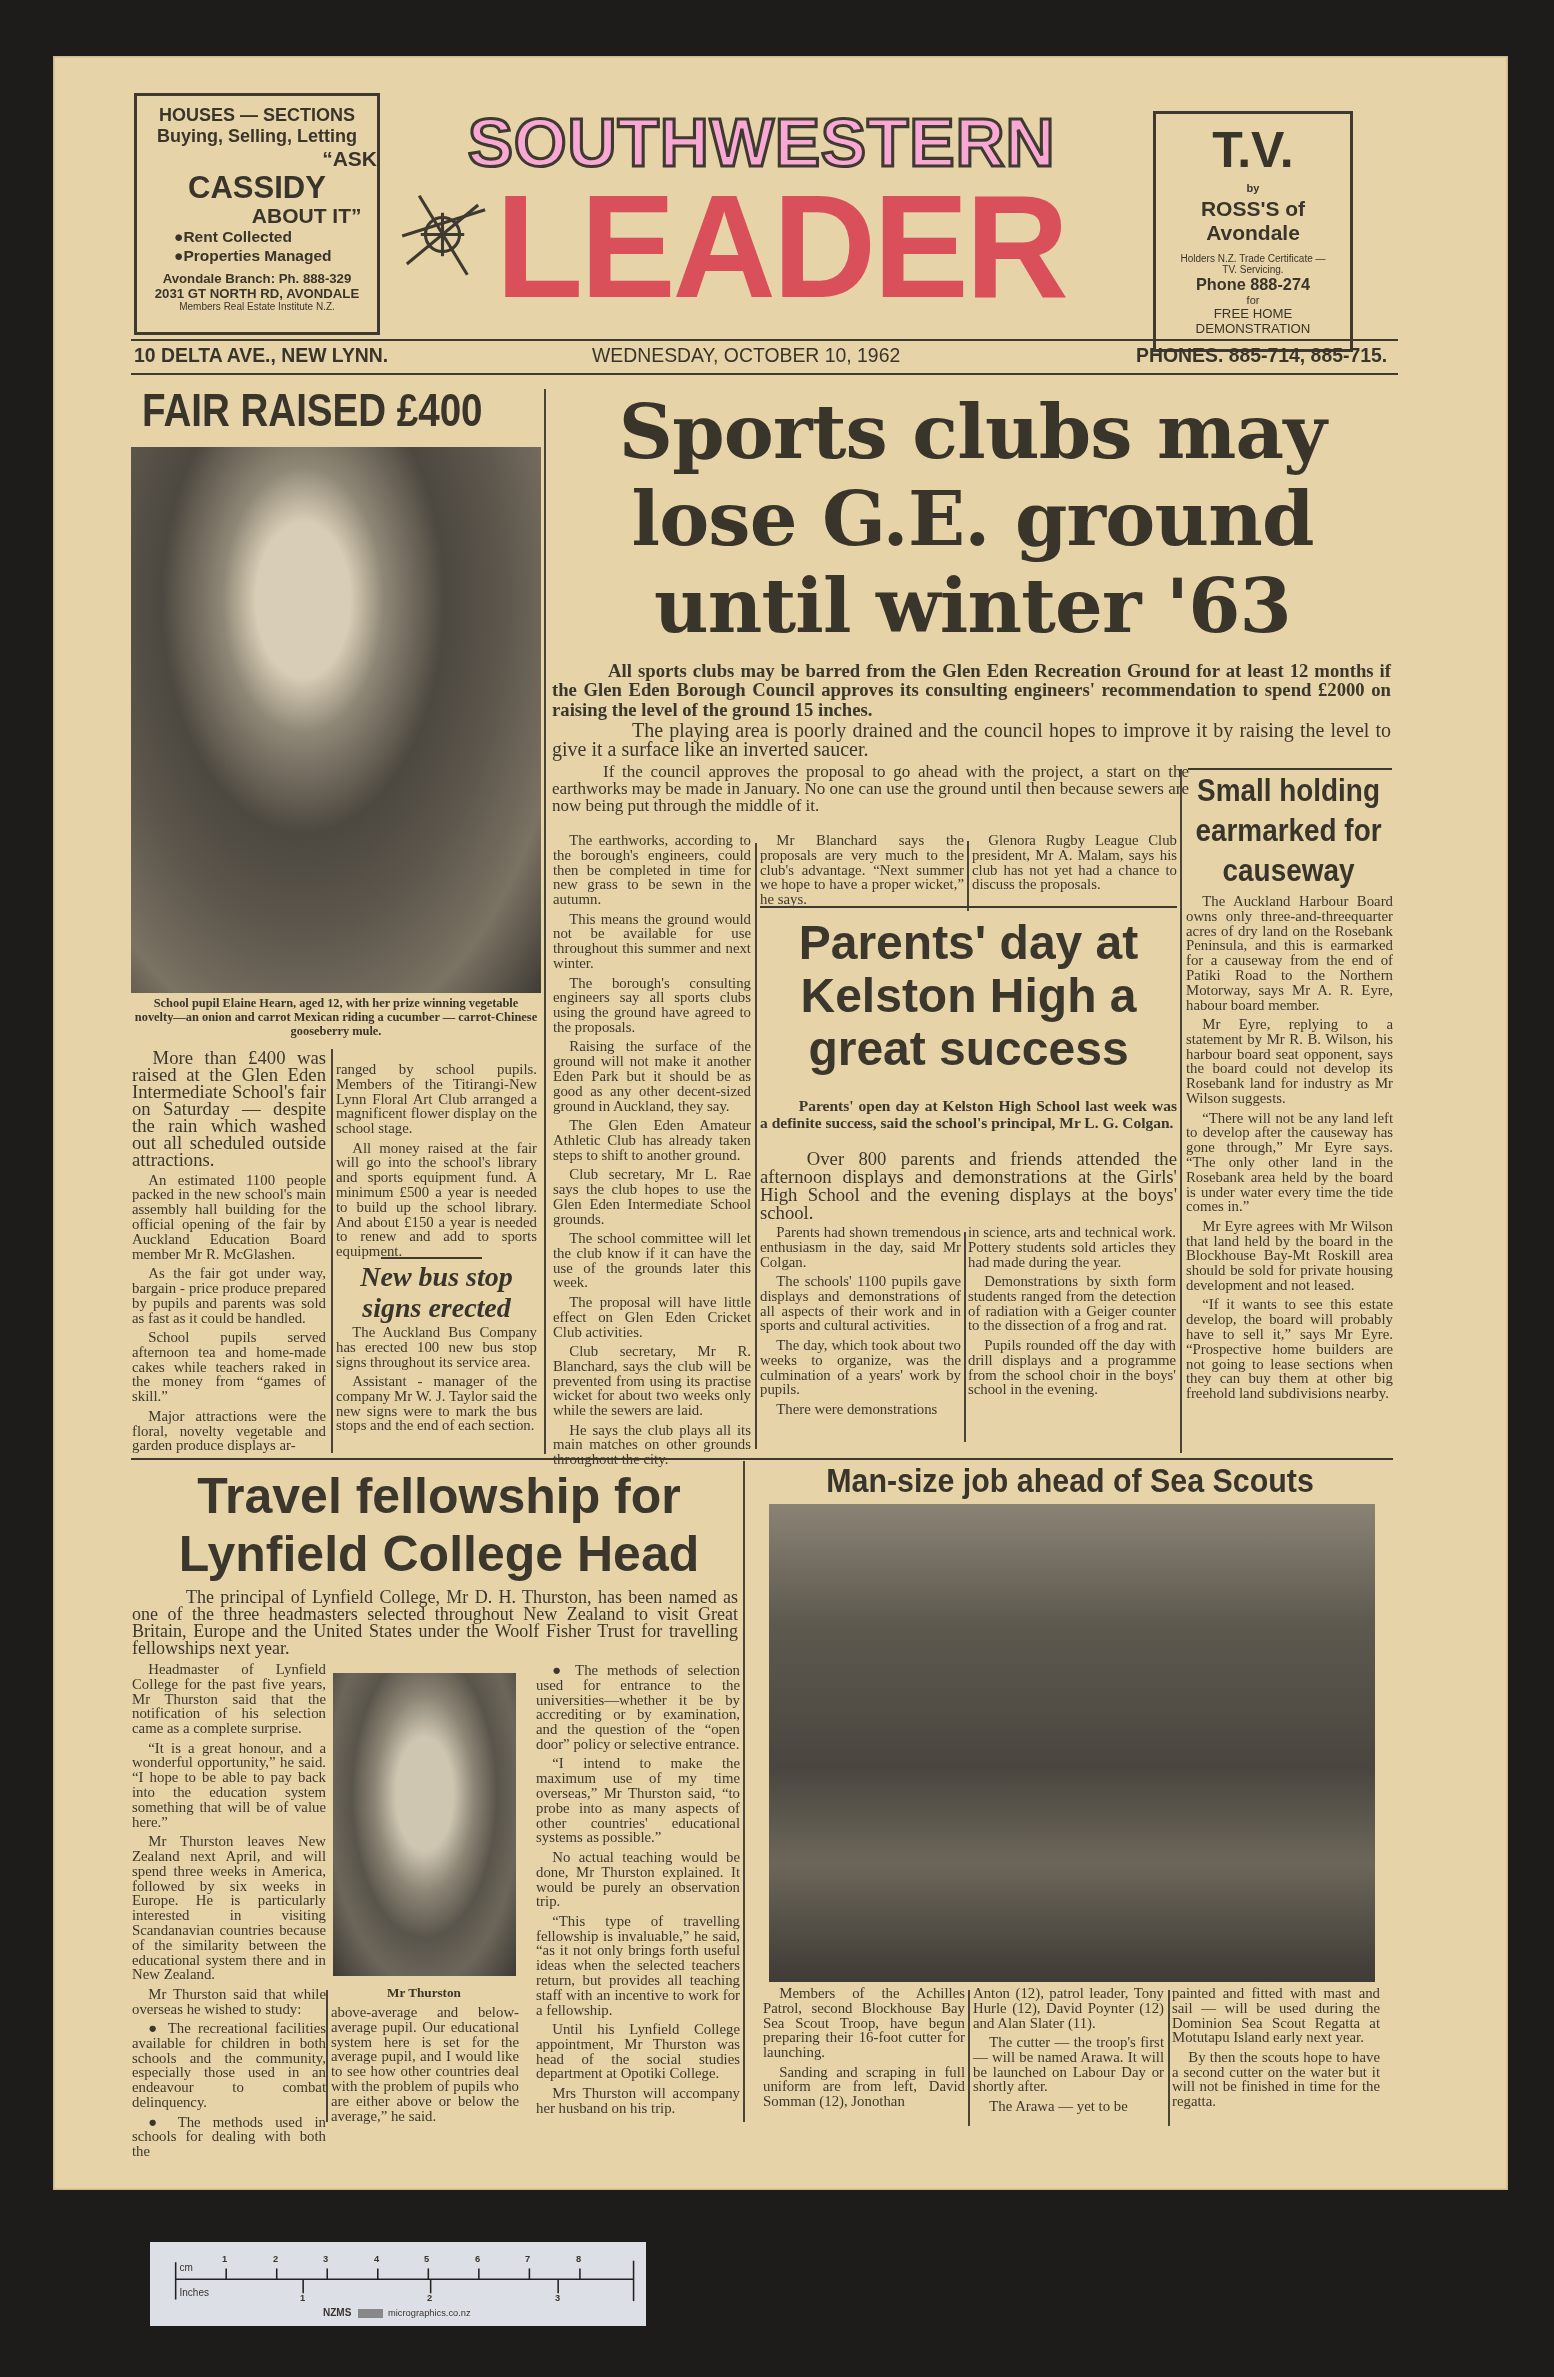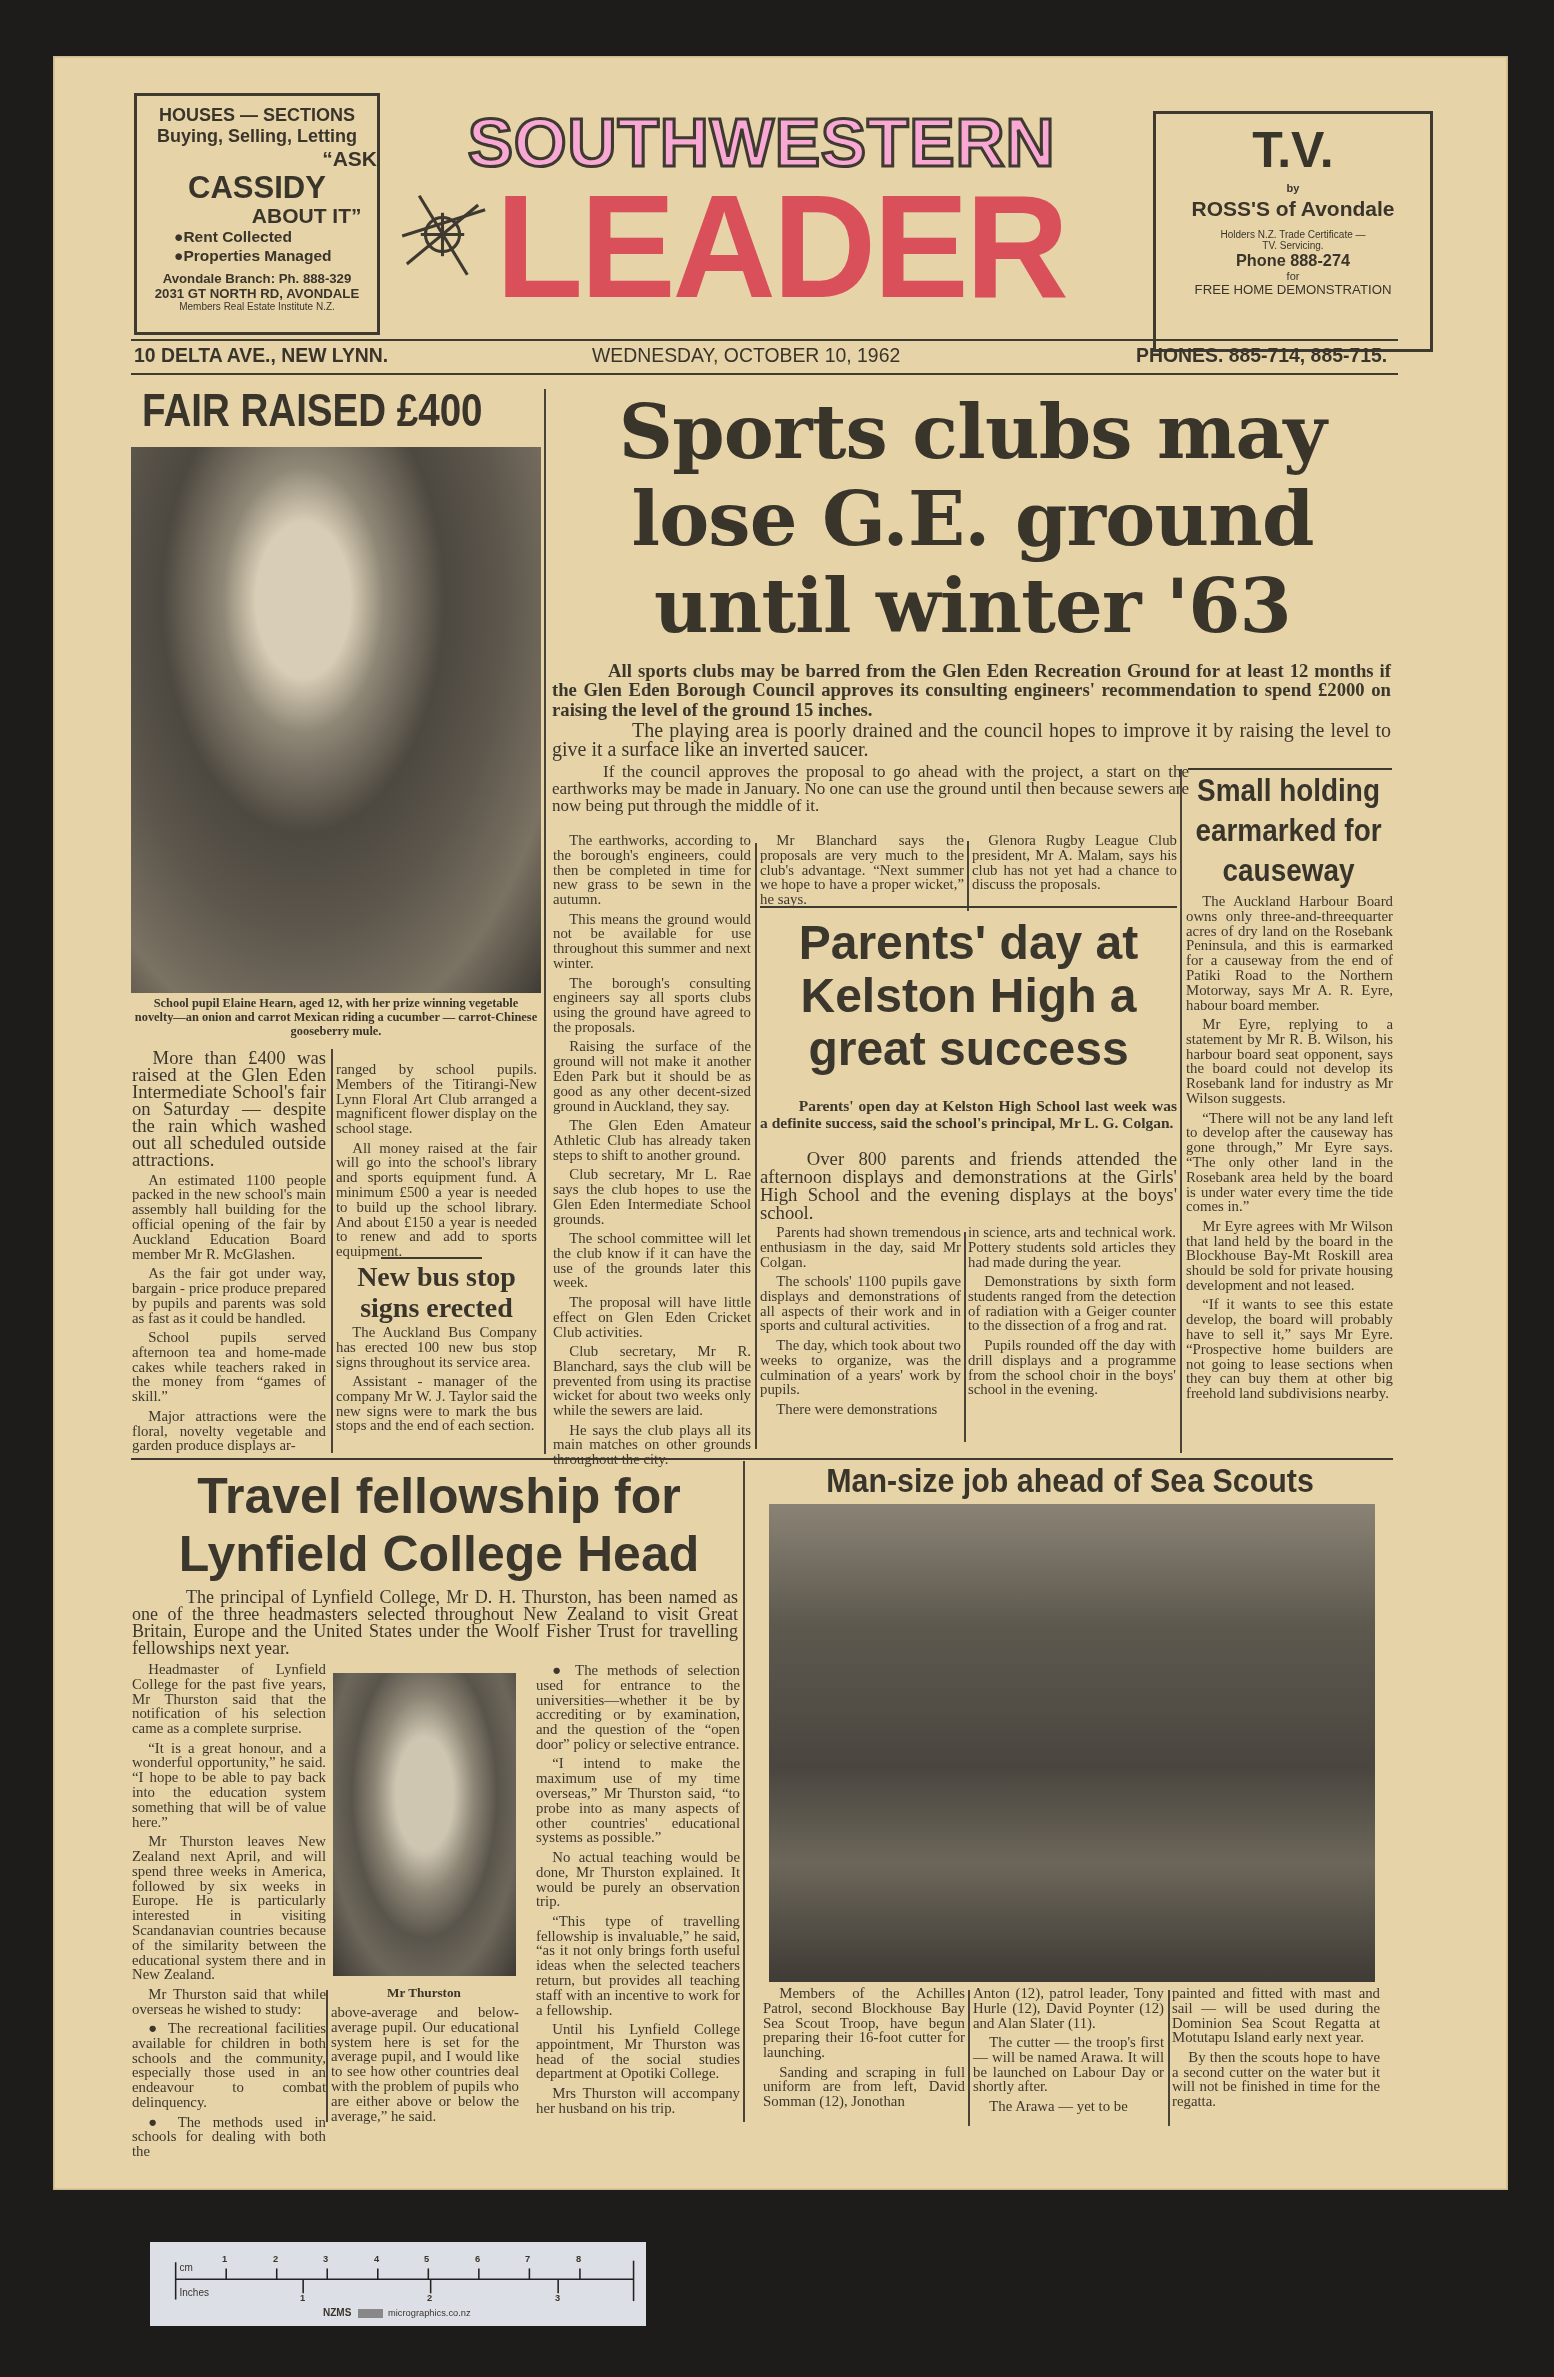--- a/index.html
+++ b/index.html
@@ -45,21 +45,21 @@
         <line x1="8" y1="62" x2="115" y2="28"></line>
       <line x1="14" y1="98" x2="106" y2="22"></line>
         <circle cx="60" cy="60" r="22"></circle>
       <line x1="60" y1="32" x2="60" y2="88"></line>
         <line x1="32" y1="60" x2="88" y2="60"></line>
     </g>
   </svg>
 </div>
 <div class="abs sans bold" style="left:490px;top:177px;font-size:146px;line-height:140px;color:#d9505a;letter-spacing:-3.1px;transform:scaleX(0.98)">LEADER</div>
 
-<div class="abs box c sans" style="left:1153px;top:111px;width:280px;height:241px;padding-top:11px;color:#3a352b">
+<div class="abs box c sans" style="left:1153px;top:111px;width:200px;height:241px;padding-top:11px;color:#3a352b">
   <div class="bold" style="font-size:50px;line-height:51px">T.V.</div>
   <div class="bold" style="font-size:11px;margin-top:6.2px">by</div>
   <div class="bold" style="font-size:21px;margin-top:3.1px">ROSS'S of Avondale</div>
   <div style="font-size:10px;margin-top:7.8px">Holders N.Z. Trade Certificate —</div>
   <div style="font-size:10px">TV. Servicing.</div>
   <div class="bold" style="font-size:16.3px;margin-top:0">Phone 888-274</div>
   <div style="font-size:11px">for</div>
   <div style="font-size:13.2px">FREE HOME DEMONSTRATION</div>
 </div>
 
@@ -79,21 +79,21 @@
   <p style="font-size:14.8px;line-height:14.8px">As the fair got under way, bargain - price produce prepared by pupils and parents was sold as fast as it could be handled.</p>
   <p style="font-size:14.8px;line-height:14.8px">School pupils served afternoon tea and home-made cakes while teachers raked in the money from “games of skill.”</p>
   <p style="font-size:14.8px;line-height:14.8px">Major attractions were the floral, novelty vegetable and garden produce displays ar-</p>
 </div>
 <div class="vr" style="left:331px;top:1049px;height:404px"></div>
 <div class="col" style="left:336px;top:1062px;width:201px;font-size:14.8px;line-height:14.8px">
   <p style="text-indent:0">ranged by school pupils. Members of the Titirangi-New Lynn Floral Art Club arranged a magnificent flower display on the school stage.</p>
   <p>All money raised at the fair will go into the school's library and sports equipment fund. A minimum £500 a year is needed to build up the school library. And about £150 a year is needed to renew and add to sports equipment.</p>
 </div>
 <div class="rule" style="left:381px;top:1257px;width:101px;height:1.6px"></div>
-<div class="abs bold c" style="left:336px;top:1261px;width:201px;font-size:28px;line-height:31px;">New bus stop signs erected</div>
+<div class="abs bold c" style="left:336px;top:1261px;width:201px;font-size:28px;line-height:31px;font-style:italic">New bus stop signs erected</div>
 <div class="col" style="left:336px;top:1325px;width:201px;font-size:14.8px;line-height:14.8px">
   <p>The Auckland Bus Company has erected 100 new bus stop signs throughout its service area.</p>
   <p>Assistant - manager of the company Mr W. J. Taylor said the new signs were to mark the bus stops and the end of each section.</p>
 </div>
 
 <div class="vr" style="left:544px;top:389px;height:1065px"></div>
 
 <div class="abs bold c" style="left:553px;top:389px;width:839px;font-family:'DejaVu Serif',serif;font-size:75px;line-height:87px;letter-spacing:-0.8px">
   <div>Sports clubs may</div>
   <div>lose G.E. ground</div>

